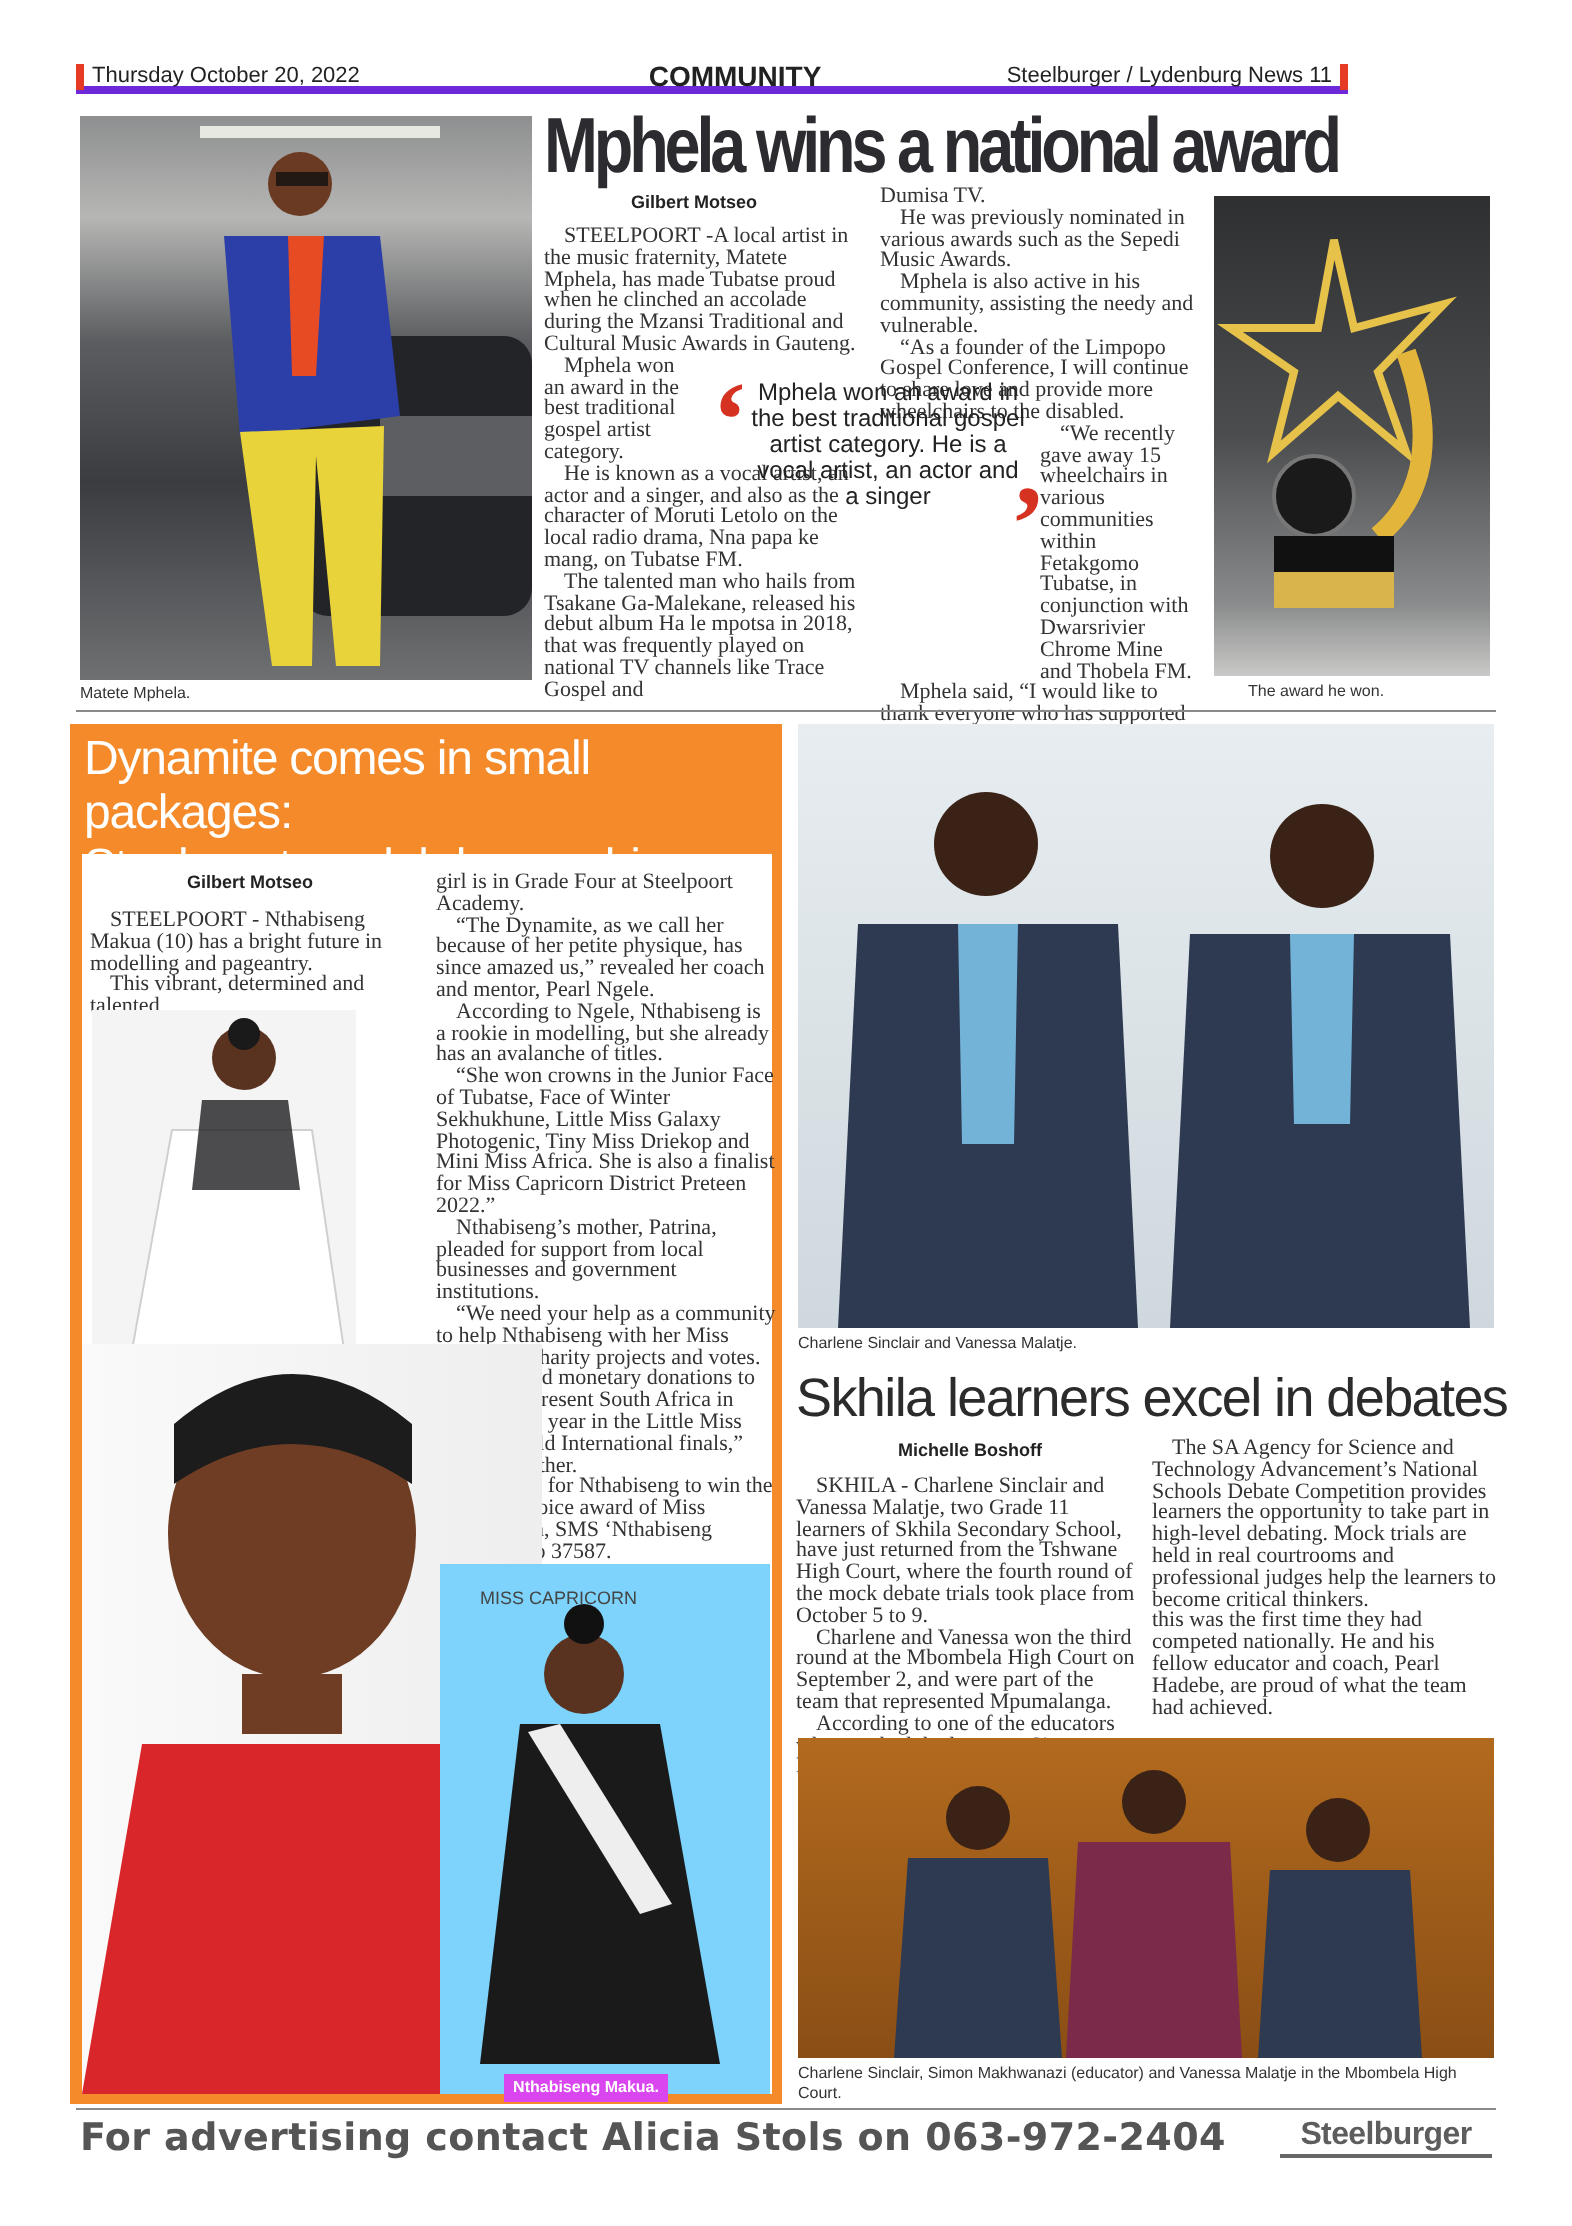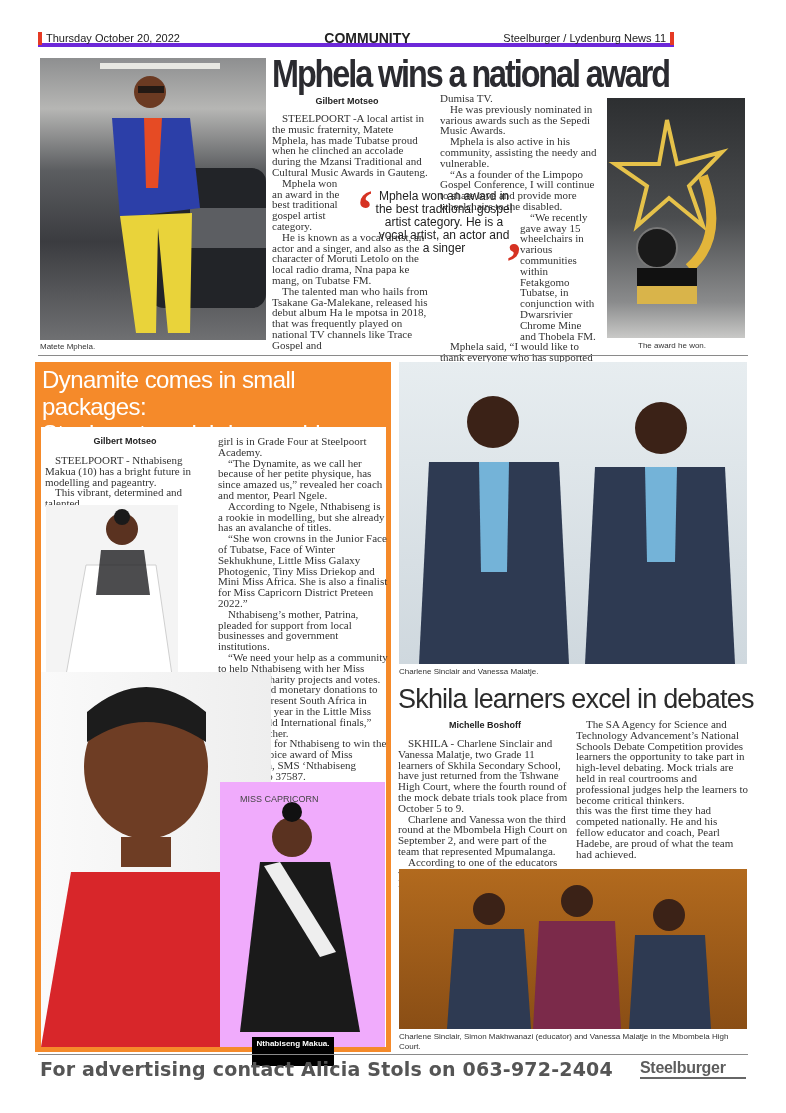--- a/index.html
+++ b/index.html
@@ -31,22 +31,22 @@
     font: 12px "Liberation Sans", sans-serif; line-height: 13px; color: #222; }
   .qmark { position: absolute; font: bold 54px "Liberation Serif", serif; color: #d63222; line-height: 40px; }
 
   .orange-box { position: absolute; left: 35px; top: 362px; width: 356px; height: 690px; background: #f58a2a; }
   .orange-inner { position: absolute; left: 41px; top: 427px; width: 345px; height: 620px; background: #ffffff; }
   .headline2 { position: absolute; left: 42px; top: 366px; width: 350px; font: 24px "Liberation Sans", sans-serif; line-height: 27px; color: #ffffff; letter-spacing: -0.6px; }
 
   .headline3 { position: absolute; left: 398px; top: 684px; width: 360px; font: 27px "Liberation Sans", sans-serif; color: #2b2b2b; letter-spacing: -0.8px; }
 
   .footer-ad { position: absolute; left: 40px; top: 1058px; font: bold 19px "DejaVu Sans", sans-serif; color: #555; letter-spacing: 0.2px; }
-  .footer-logo { position: absolute; left: 640px; top: 1059px; width: 106px; height: 20px; font: bold 16px "Liberation Sans", sans-serif; color: #5d5d5d; border-bottom: 2px solid #666; letter-spacing: -0.3px; }
-  .name-tag { position: absolute; left: 252px; top: 1037px; width: 82px; height: 29px; background: #000000; color: #fff; font: bold 8px "Liberation Sans", sans-serif; text-align: center; line-height: 14px; }
+  .footer-logo { position: absolute; left: 640px; top: 1059px; width: 106px; height: 20px; font: bold 16px "Liberation Sans", sans-serif; color: #5d5d5d; border-bottom: 2px solid #666; letter-spacing: -0.3px; text-align: center; }
+  .name-tag { position: absolute; left: 252px; top: 1037px; width: 82px; height: 14px; background: #d946ef; color: #fff; font: bold 8px "Liberation Sans", sans-serif; text-align: center; line-height: 14px; }
 </style>
 </head>
 <body>
 
 <div class="hdr">
   <div class="bar" style="left:0"></div>
   <span class="date">Thursday October 20, 2022</span>
   <div class="section">COMMUNITY</div>
   <span class="paper">Steelburger / Lydenburg News 11</span>
   <div class="bar" style="right:0"></div>
@@ -93,21 +93,21 @@
 
 <div class="photo" style="left:607px; top:98px; width:138px; height:240px; background:linear-gradient(180deg,#2d2f31 0%,#4b4d4f 50%,#8a8b8c 85%,#c9c9c7 100%);">
   <svg width="138" height="240" viewBox="0 0 138 240">
     <polygon points="60,22 70,66 115,54 82,88 96,128 62,100 30,128 40,88 8,66 52,66" fill="none" stroke="#e6c24a" stroke-width="4"></polygon>
     <path d="M96 78 Q118 140 82 170" stroke="#e3b53a" stroke-width="10" fill="none"></path>
     <circle cx="50" cy="150" r="20" fill="#1a1a1a" stroke="#777" stroke-width="2"></circle>
     <rect x="30" y="170" width="60" height="20" fill="#111"></rect>
     <rect x="30" y="188" width="60" height="18" fill="#d9b44a"></rect>
   </svg>
 </div>
-<div class="caption" style="left:638px; top:341px;">The award he won.</div>
+<div class="caption" style="left:624px; top:341px;">The award he won.</div>
 
 <div class="rule" style="left:38px; top:355px; width:710px;"></div>
 
 <div class="orange-box"></div>
 <div class="headline2">
   <div>Dynamite comes in small packages:</div>
   <div>Steelpoort model dreams big</div>
 </div>
 <div class="orange-inner"></div>
 
@@ -137,21 +137,21 @@
 </div>
 
 <div class="photo" style="left:41px; top:672px; width:230px; height:375px; background:linear-gradient(90deg,#fafafa,#eeeeee);">
   <svg width="230" height="375" viewBox="0 0 230 375">
     <ellipse cx="105" cy="95" rx="62" ry="72" fill="#6e3d24"></ellipse>
     <path d="M46 40 Q105 -10 165 40 L165 70 Q105 30 46 70 Z" fill="#1c1c1c"></path>
     <rect x="80" y="165" width="50" height="30" fill="#6e3d24"></rect>
     <path d="M30 200 L190 200 L210 375 L0 375 Z" fill="#d8262a"></path>
   </svg>
 </div>
-<div class="photo" style="left:220px; top:782px; width:165px; height:265px; background:#f0abfc;">
+<div class="photo" style="left:220px; top:782px; width:165px; height:265px; background:#7dd3fc;">
   <svg width="165" height="265" viewBox="0 0 165 265">
     <text x="20" y="20" font-size="9" fill="#444" font-family="Liberation Sans, sans-serif">MISS CAPRICORN</text>
     <circle cx="72" cy="55" r="20" fill="#5a3220"></circle>
     <circle cx="72" cy="30" r="10" fill="#111"></circle>
     <path d="M40 80 L110 80 L140 250 L20 250 Z" fill="#1a1a1a"></path>
     <path d="M44 84 L60 80 L116 170 L100 175 Z" fill="#eeeeee"></path>
   </svg>
 </div>
 <div class="name-tag">Nthabiseng Makua.</div>
 

